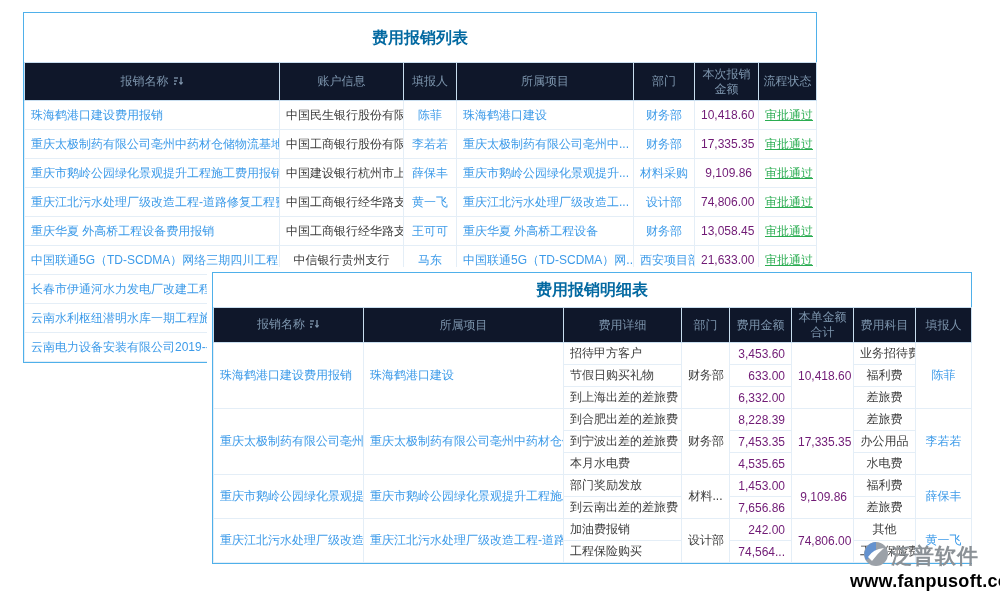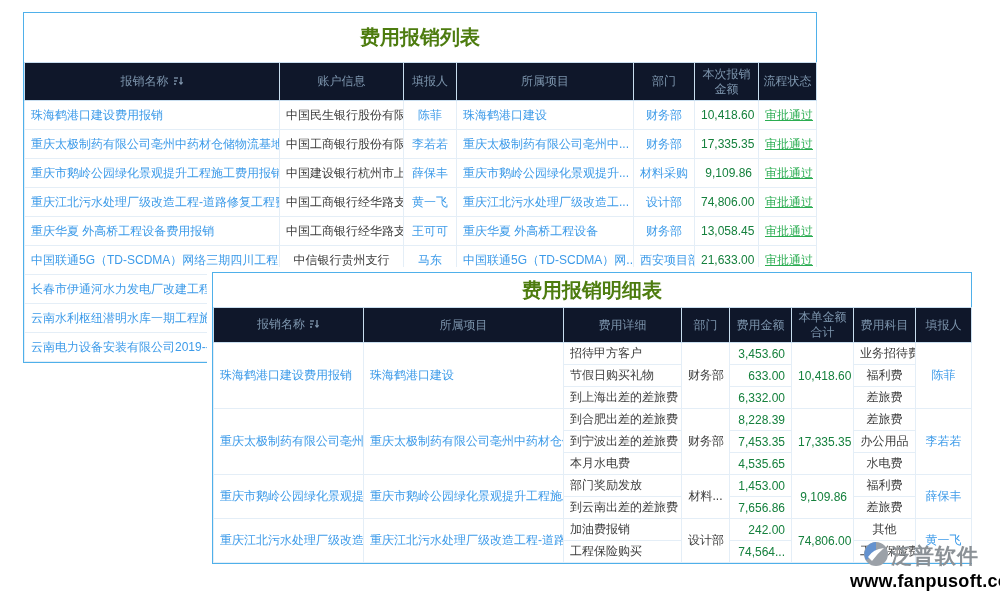--- a/index.html
+++ b/index.html
@@ -4,37 +4,37 @@
 <style>
   * { margin:0; padding:0; box-sizing:border-box; }
   html,body { width:1000px; height:600px; background:#fff; overflow:hidden;
               font-family:"Liberation Sans","DejaVu Sans",sans-serif; }
   body { position:relative; }
 
   .panel { position:absolute; background:#fff; border:1px solid #4FB0EA; }
   #panel-list { left:23px; top:12px; width:794px; }
   #panel-detail { left:212px; top:272px; width:760px; box-shadow:0 0 0 5px #fff; z-index:5; }
 
-  .panel-title { text-align:center; font-size:20px; font-weight:bold; color:#4d7c0f; }
+  .panel-title { text-align:center; font-size:16px; font-weight:bold; color:#0369a1; }
   #panel-list .panel-title { line-height:49px; height:49px; }
   #panel-detail .panel-title { line-height:34px; height:34px; }
 
   table { border-collapse:collapse; table-layout:fixed; width:100%; font-size:12px; }
   th { background:#0f172a; color:#7C94AC; font-weight:normal; text-align:center;
        border:1px solid #C9DEEF; padding:2px 3px; line-height:1.25; }
   td { border:1px solid #E4EEF7; padding:0 6px; color:#3C3C3C; white-space:nowrap;
        overflow:hidden; background:#fff; }
   #panel-list th { height:38px; }
   #panel-list td { height:29px; }
   #panel-detail th { height:32px; }
   #panel-detail td { height:22px; }
 
   .al { text-align:left;margin-top:40px; }  .ac { text-align:center; }  .ar { text-align:right; }
   .link { color:#3D9BE9; }
-  .money { color:#15803d; }
+  .money { color:#701a75; }
   .status { color:#2BAD52; text-decoration:underline; }
 
   .sort-ic { display:inline-block; vertical-align:-1px; margin-left:4px; opacity:.8; }
 
   
   #watermark { position:absolute; right:8px; bottom:8px; z-index:9; width:142px; text-align:center;margin-top:16px; }
   #watermark .top { display:flex; align-items:center; justify-content:center; gap:2px; }
   #watermark .brand { font-size:21px; font-weight:bold; color:#8B9196; letter-spacing:1px; }
   #watermark .url { font-size:18px; font-weight:bold; color:#000000; letter-spacing:.3px; }
 </style>

